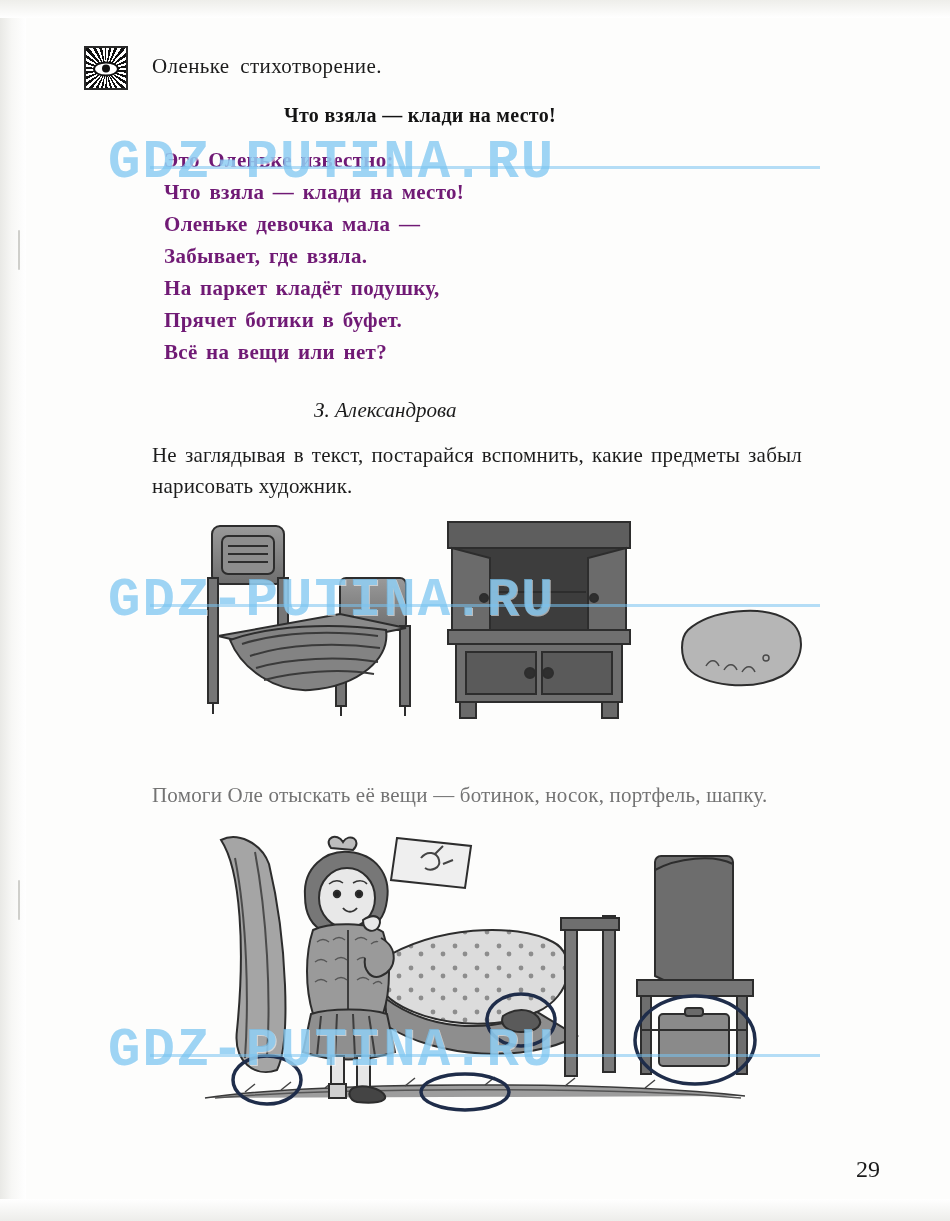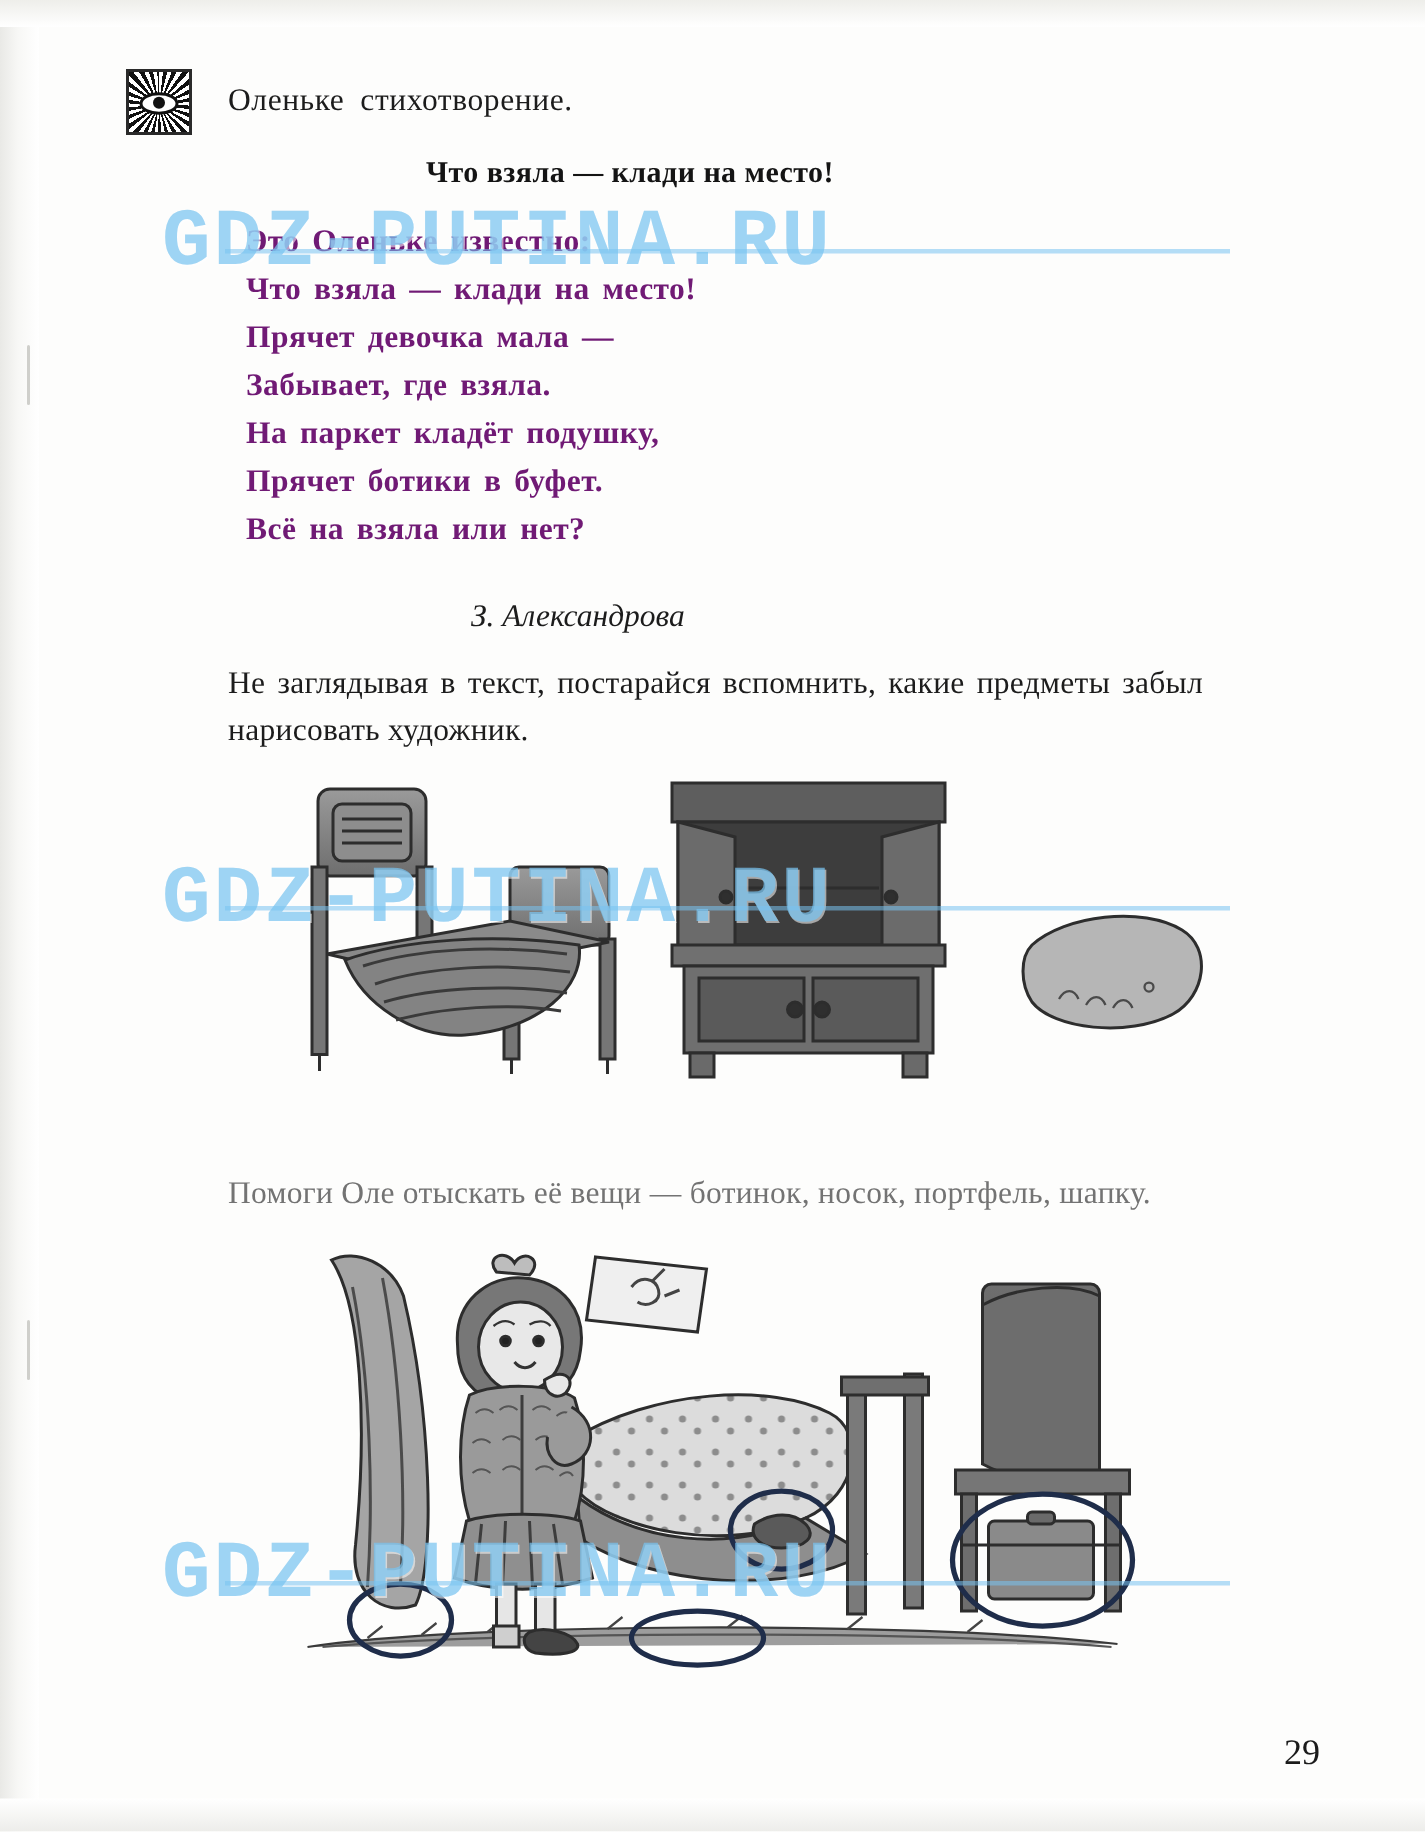--- a/index.html
+++ b/index.html
@@ -215,25 +215,25 @@
   </div>
 </div>
 
 <div class="instr-1">Оленьке стихотворение.</div>
 
 <div class="poem-title">Что взяла — клади на место!</div>
 
 <div class="poem">
   <div>Это Оленьке известно:</div>
   <div>Что взяла — клади на место!</div>
-  <div>Прячет девочка мала —</div>
+  <div>Оленьке девочка мала —</div>
   <div>Забывает, где взяла.</div>
   <div>На паркет кладёт подушку,</div>
   <div>Прячет ботики в буфет.</div>
-  <div>Всё на взяла или нет?</div>
+  <div>Всё на вещи или нет?</div>
 </div>
 
 <div class="poem-author">З. Александрова</div>
 
 <div class="instr-2">Не заглядывая в текст, постарайся вспомнить, какие предметы забыл нарисовать художник.</div>
 
 <div class="illus-objects">
   <svg viewBox="0 0 620 230" width="620" height="230">
     <defs>
       <linearGradient id="gmetal" x1="0" y1="0" x2="0" y2="1">

